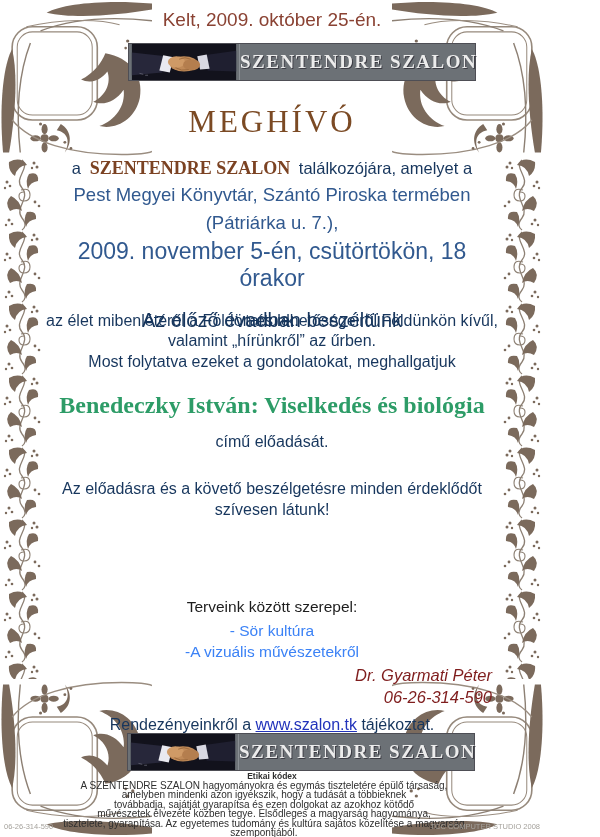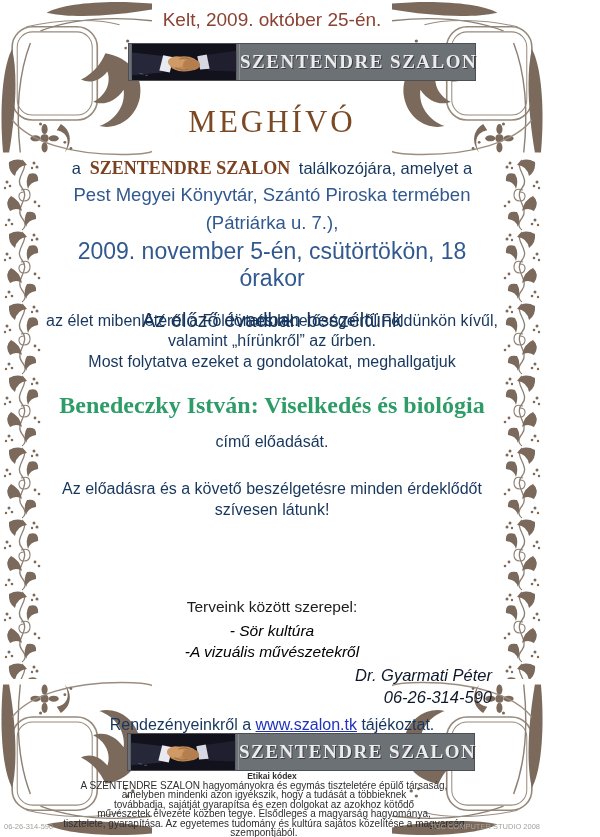--- a/index.html
+++ b/index.html
@@ -41,23 +41,23 @@
   .hold{top:267px;font-size:16px;margin-top:45px;}
   .recap1{top:289px;font-size:20px;margin-top:20px;}
   .recap2{top:311px;font-size:16px;line-height:20px;left:40px;right:40px;}
   .continue{top:353px;font-size:16px;}
   .lecture{top:392px;font-family:"Liberation Serif",serif;font-weight:bold;font-size:24px;
     color:#2d9c67;white-space:nowrap;left:20px;right:20px;}
   .lecture-suffix{top:433px;font-size:16px;}
   .welcome{top:478px;font-size:16px;line-height:21px;}
   .hostess{top:547px;font-size:16.5px;}
   .plans-header{top:598px;font-size:15.5px;color:#1d1d1d;}
-  .plans-items{top:620px;font-size:15.5px;font-style:italic;color:#000000;line-height:21px;}
+  .plans-items{top:620px;font-size:15.5px;color:#3b82f6;line-height:21px;}
   .sig{position:absolute;right:52px;text-align:right;font-style:italic;font-size:16.5px;
-    color:#0f172a;z-index:2;}
+    color:#7f1d1d;z-index:2;}
   .sig.name{top:666px;}
   .sig.phone{top:688px;}
   .info-line{top:716px;font-size:16px;}
   .info-line a{color:#2233bb;text-decoration:underline;}
   .ethics-title{top:771px;font-size:8.5px;color:#2e2e2e;font-weight:bold;}
   .ethics{top:781px;font-size:10px;line-height:9.4px;color:#2e2e2e;left:30px;right:46px;}
   .credit{position:absolute;top:822px;font-size:7.5px;color:#a5a29c;z-index:3;}
   .credit.left{left:4px;}
   .credit.right{right:4px;}
 </style>

